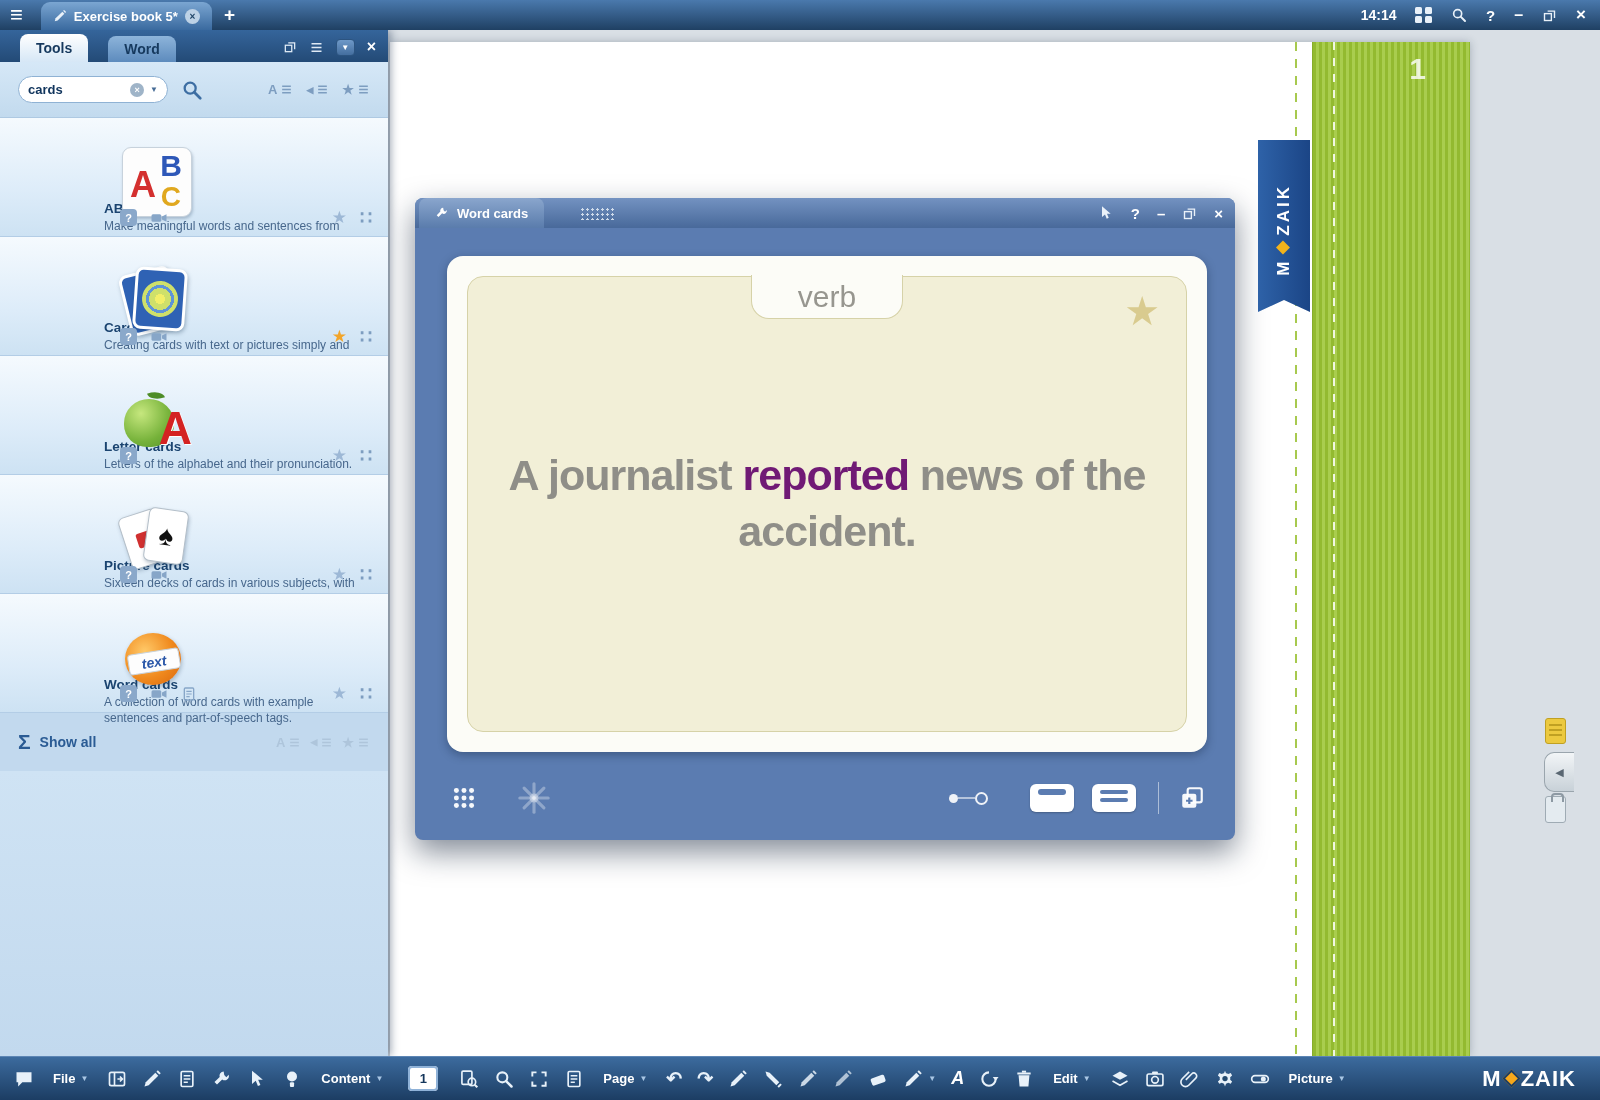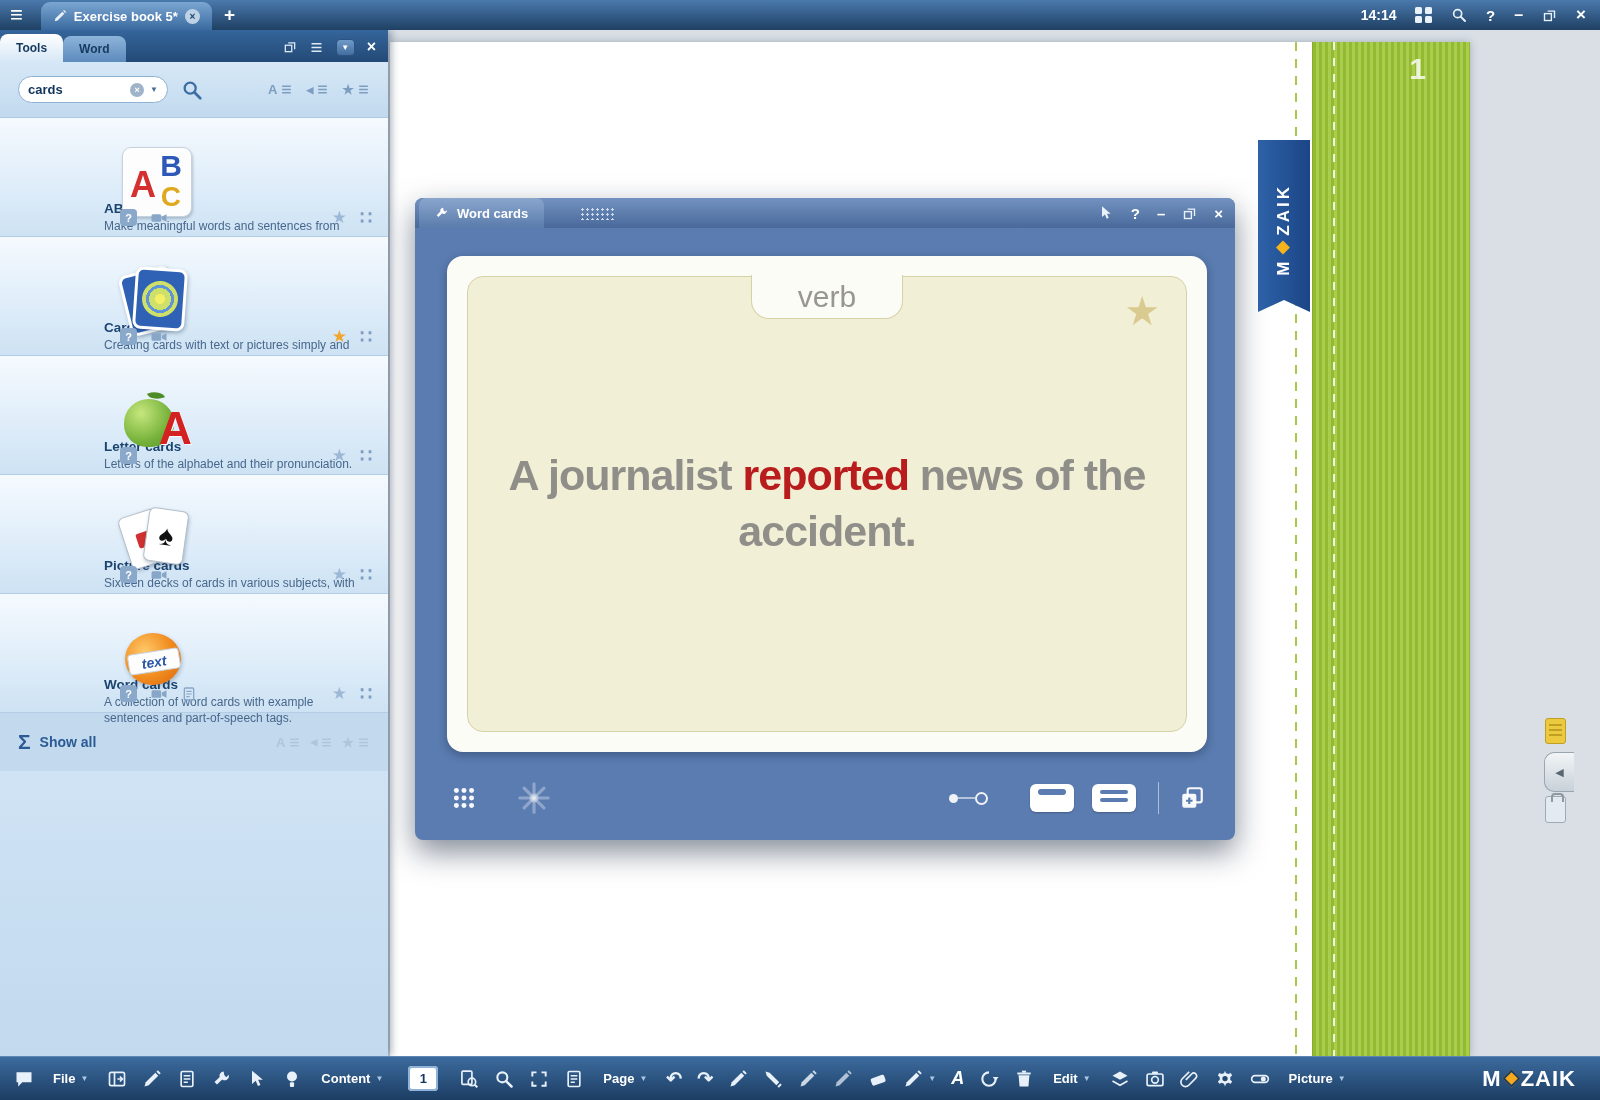--- a/index.html
+++ b/index.html
@@ -27,22 +27,22 @@
   .grid4 i{background:#e9f1f9;border-radius:1.5px}
   .tb-q{font-size:15px;font-weight:bold}
   .tb-min{font-size:16px;font-weight:bold}
   .tb-x{font-size:17px;font-weight:bold}
   .topbar svg{color:#e9f1f9}
 
   
   .sidebar{position:absolute;top:30px;left:0;width:388px;height:1026px;background:#c2d9ee;z-index:30;
     box-shadow:3px 0 8px rgba(20,40,70,.4);display:flex;flex-direction:column}
   .sb-head{height:32px;background:linear-gradient(#35659b,#234a76);display:flex;align-items:flex-end;flex:0 0 auto}
-  .sb-tab{height:26px;padding:0 16px;display:flex;align-items:center;font-size:12px;font-weight:bold;color:#16395e;
-    border-radius:8px 8px 0 0;margin-left:0}
+  .sb-tab{height:26px;padding:0 16px;display:flex;align-items:center;font-size:14px;font-weight:bold;color:#16395e;
+    border-radius:8px 8px 0 0;margin-left:20px}
   .sb-tab.active{background:linear-gradient(#ffffff,#d6e7f6);height:28px}
   .sb-tab.inactive{background:linear-gradient(#8db4da,#5d8bbd)}
   .sb-head-icons{margin-left:auto;display:flex;gap:12px;align-items:center;padding:0 12px 6px 0;color:#dfeaf5}
   .sb-dd{width:19px;height:17px;background:linear-gradient(#6e99c8,#446e9f);border:1px solid #2c5480;border-radius:4px;
     color:#fff;font-size:8px;display:flex;align-items:center;justify-content:center}
   .sb-x{font-size:16px;font-weight:bold;color:#fff}
   .search-row{flex:0 0 56px;display:flex;align-items:center;padding:0 18px;gap:13px;
     background:linear-gradient(#d6e8f7,#c2daee);border-bottom:1px solid #aec9e2}
   .search-box{width:150px;height:27px;background:#fff;border:1px solid #8fb2d4;border-radius:14px;
     display:flex;align-items:center;padding:0 9px;gap:6px;font-weight:bold;color:#10345c;font-size:13px}
@@ -135,21 +135,21 @@
   .wc-frame{position:absolute;left:32px;right:28px;top:58px;height:496px;background:#fcfcf7;border-radius:16px;
     box-shadow:0 3px 10px rgba(10,25,50,.35)}
   .wc-card{position:absolute;left:20px;right:20px;top:20px;bottom:20px;background:#f2efd7;
     border:1px solid #d6d2a8;border-radius:16px}
   .pos-tab{position:absolute;top:-2px;left:50%;transform:translateX(-50%);width:152px;height:44px;
     background:#fcfcf7;border:1px solid #d6d2a8;border-top:none;border-radius:0 0 18px 18px;
     display:flex;align-items:center;justify-content:center;font-size:30px;color:#97968f}
   .card-star{position:absolute;top:14px;right:26px;font-size:40px;color:#d9cb8f;line-height:1}
   .sentence{position:absolute;top:50%;left:50%;transform:translate(-50%,-50%);width:710px;text-align:center;
     font-size:43px;font-weight:bold;color:#8f8e88;line-height:1.3;letter-spacing:-1px}
-  .sentence .hl{color:#b91c1c}
+  .sentence .hl{color:#701a75}
   .wc-toolbar{position:absolute;left:36px;right:30px;bottom:14px;height:56px;display:flex;align-items:center;color:#fff}
   .wc-toolbar svg{color:rgba(255,255,255,.95)}
   .wc-toolbar .flower{color:rgba(255,255,255,.32);margin-left:40px}
   .wc-toolbar .spacer{flex:1}
   .pager{display:flex;align-items:center;margin-right:42px}
   .pager .d1{width:9px;height:9px;border-radius:50%;background:rgba(255,255,255,.9)}
   .pager .ln{width:17px;height:2px;background:rgba(255,255,255,.55)}
   .pager .d2{width:13px;height:13px;border-radius:50%;border:2.5px solid rgba(255,255,255,.9)}
   .btn-card{width:44px;height:28px;border-radius:6px;background:#fff;position:relative;margin-right:18px;box-shadow:0 1px 2px rgba(0,0,0,.25)}
   .btn-card.b1::before{content:"";position:absolute;left:8px;top:5px;width:28px;height:6px;border-radius:3px;background:#5b7cb1}

